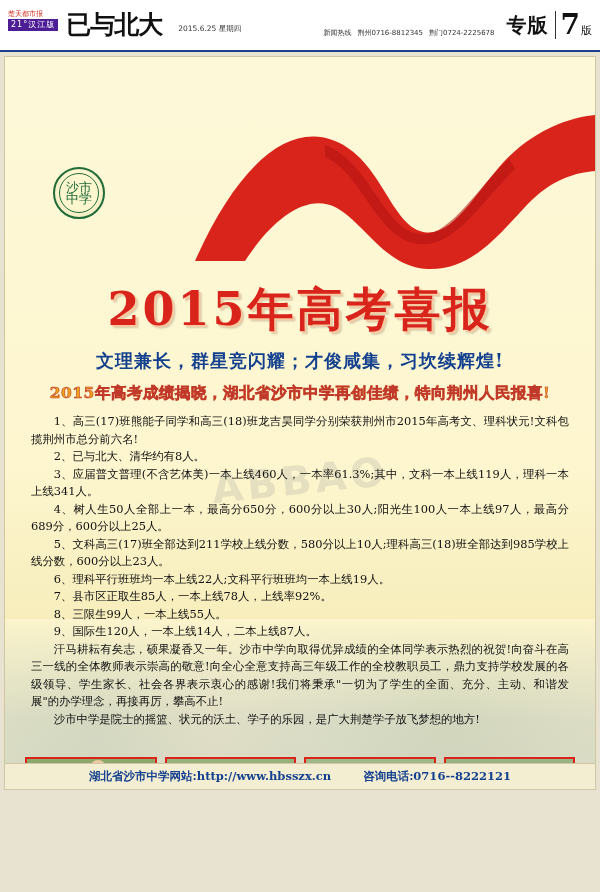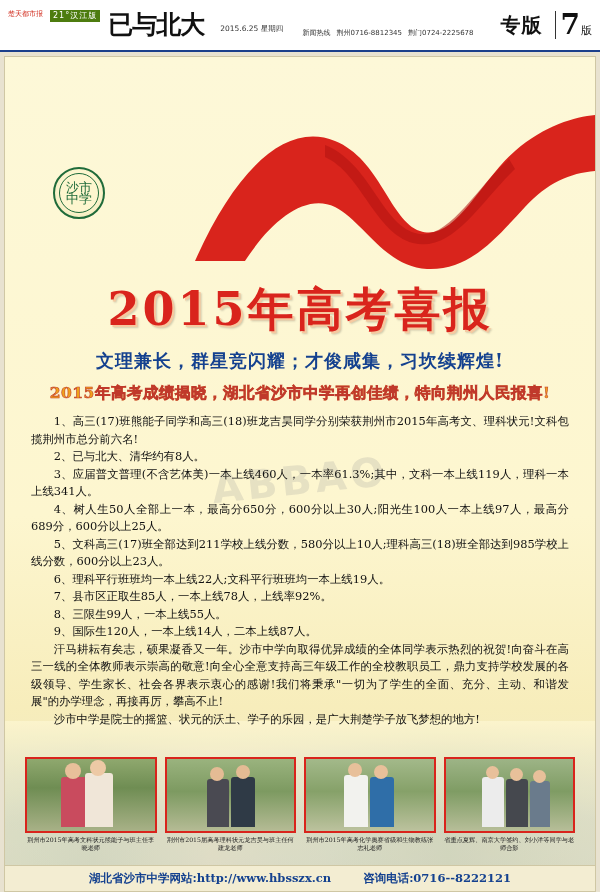--- a/index.html
+++ b/index.html
@@ -24,65 +24,65 @@
   .masthead {
     position: relative;
     height: 52px;
     background: #ffffff;
     border-bottom: 2px solid #1b3f8b;
     display: flex;
     align-items: center;
     padding: 0 8px;
   }
   .mast-left { display: flex; align-items: flex-start; gap: 6px; }
-  .mast-logo-block { display: flex; flex-direction: row; gap: 7px; }
+  .mast-logo-block { display: flex; flex-direction: column; gap: 1px; }
   .mast-logo-top {
     font-size: 7px; color: #d12a1c; letter-spacing: 0px;
     font-family: "DejaVu Sans", sans-serif; line-height: 8px;
   }
   .mast-logo-bar {
-    background: #4d7c0f; color: #fff; font-size: 8px;
+    background: #4c1d95; color: #fff; font-size: 8px;
     padding: 1px 3px; line-height: 10px; letter-spacing: 1px;
   }
   .mast-title {
     font-family: "DejaVu Serif", "Liberation Serif", serif;
     font-size: 25px; font-weight: bold; color: #111;
     letter-spacing: -1px; line-height: 30px;
     margin-left: 2px;
   }
   .mast-date {
     font-size: 7.5px; color: #333; margin-left: 10px; padding-top: 14px;
   }
   .mast-mid {
     margin-left: auto; display: flex; align-items: center; gap: 6px;
     padding-top: 16px;
   }
   .mast-contact { font-size: 7px; color: #333; }
   .mast-right {
-    display: flex; align-items: center; gap: 12px; margin-left: 27px;
+    display: flex; align-items: center; gap: 6px; margin-left: 12px;
   }
   .mast-special {
     font-family: "DejaVu Serif", serif;
     font-size: 20px; font-weight: bold; color: #111; letter-spacing: 1px;
   }
   .mast-pagenum {
     display: flex; align-items: baseline; gap: 1px;
     border-left: 1px solid #333; padding-left: 5px;
   }
   .mast-pagenum .num {
     font-family: "DejaVu Serif", serif;
     font-size: 28px; font-weight: bold; color: #111; line-height: 28px;
   }
   .mast-pagenum .ban { font-size: 11px; color: #111; }
 
   
   .poster {
     position: relative;
     margin: 4px;
-    height: 836px;
+    height: 734px;
     background: linear-gradient(180deg, #fdf8d8 0%, #fdf6cf 55%, #f7edbb 78%, #e9e6cf 100%);
     border: 1px solid #cfc7a4;
     overflow: hidden;
   }
   
   .poster::after {
     content: "";
     position: absolute; left: 0; right: 0; bottom: 0; height: 170px;
     background:
       linear-gradient(180deg, rgba(253,246,207,1) 0%, rgba(253,246,207,0.55) 30%, rgba(240,235,200,0.25) 60%, rgba(225,220,190,0.35) 100%),

